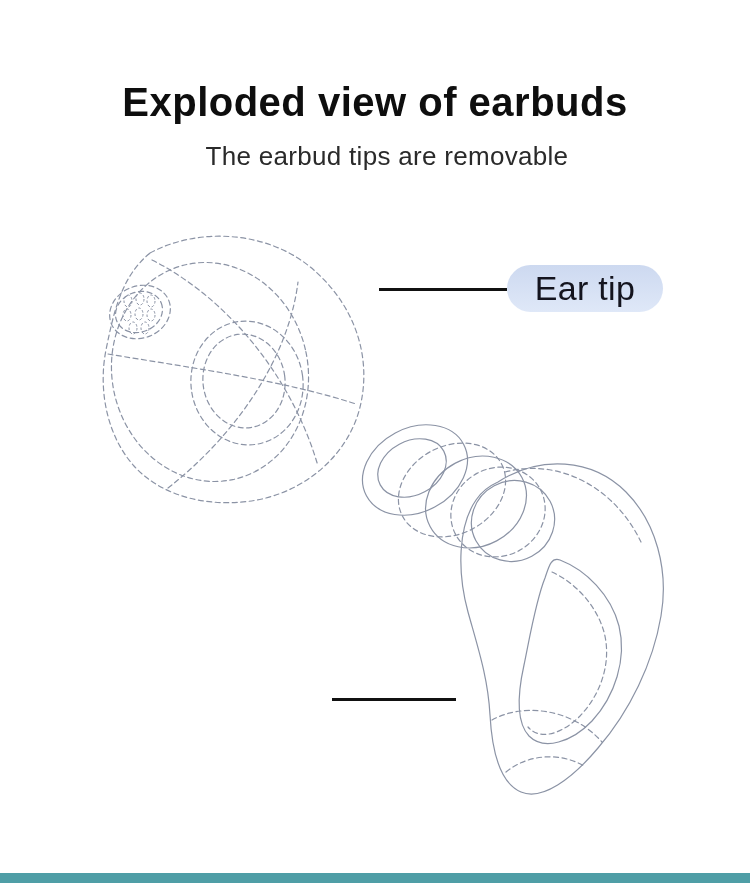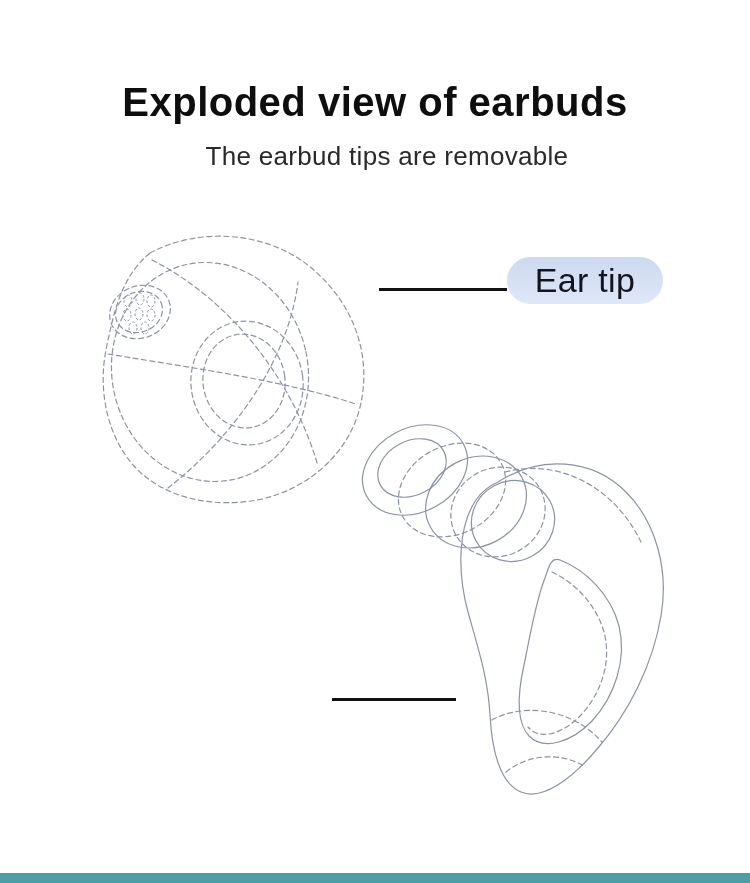--- a/index.html
+++ b/index.html
@@ -51,21 +51,21 @@
   .line-silicone{left:332px;top:698px;width:124px;}
   .pill{
     position:absolute;height:47px;
     display:flex;align-items:center;justify-content:center;
     background:linear-gradient(180deg,var(--label-bg) 0%,var(--label-bg-light) 100%);
     border-radius:24px;
     font-size:34px;
     color:var(--label-text);
     letter-spacing:0.3px;
   }
-  .pill-ear-tip{left:507px;top:257px;width:156px;}
+  .pill-ear-tip{left:507px;top:265px;width:156px;}
   .pill-silicone{left:72px;top:676px;width:260px;}
   .accent-bar{
     position:absolute;left:0;bottom:0;width:750px;height:10px;
     background:var(--accent-bar);
   }
 </style>
 </head>
 <body>
 
 <div class="page">

